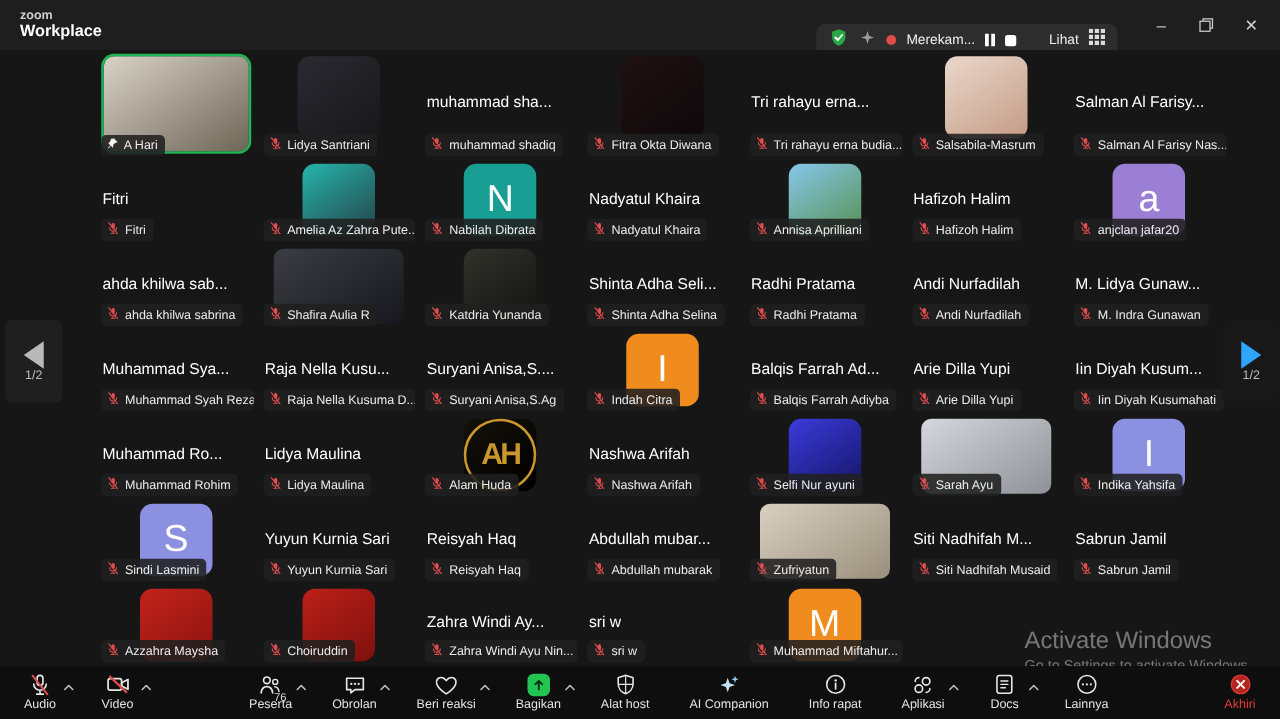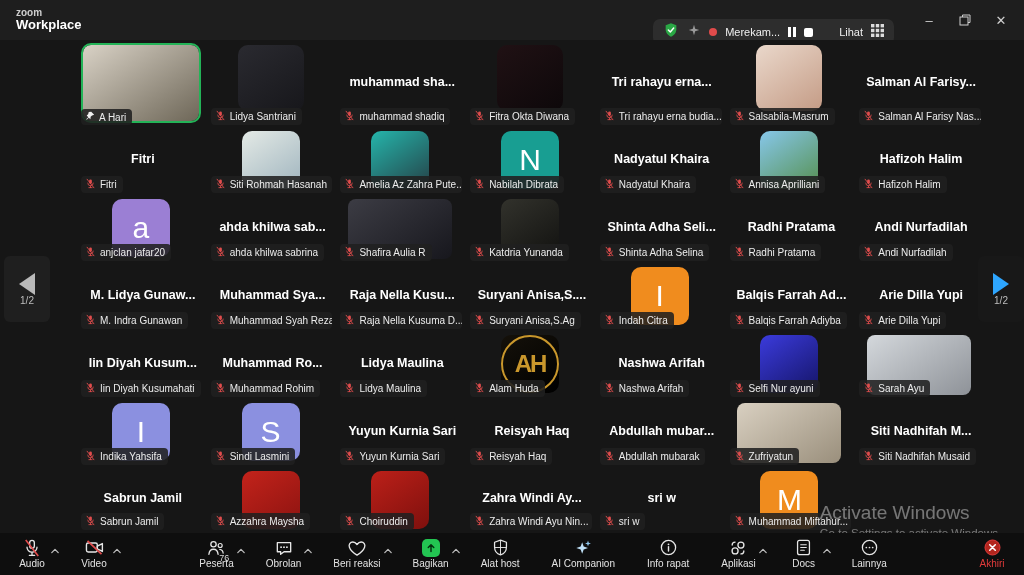--- a/index.html
+++ b/index.html
@@ -24,21 +24,21 @@
   .pill-sep { width:10px; }
   .win-btn { width:30px; height:30px; display:flex; align-items:center; justify-content:center;
     color:#cfcfcf; font-size:13px; }
 
   
   .stage { position:absolute; top:40px; left:0; right:0; bottom:42px; background:#161616; overflow:hidden; }
   .grid { position:absolute; top:2px; left:76px; width:908px; height:491px;
     display:grid; grid-template-columns:repeat(7,1fr); grid-template-rows:86px repeat(5,68px) 1fr; }
   .cell { position:relative; overflow:visible; }
   .center-name { position:absolute; left:6px; right:2px; top:50%; transform:translateY(-72%);
-    text-align:center; font-weight:bold; font-size:12.5px; color:#fff; white-space:nowrap;
+    font-weight:normal; font-size:12.5px; color:#fff; white-space:nowrap;
     overflow:hidden; }
   .media { position:absolute; left:50%; transform:translateX(-50%); top:3px; border-radius:10px; }
   .avatar { width:58px; height:58px; }
   .r1 .avatar { width:66px; height:66px; }
   .letter { width:58px; height:58px; display:flex; align-items:center; justify-content:center;
     font-size:30px; color:#fff; }
   .video { width:104px; height:60px; border-radius:8px; }
   .r1 .video { width:116px; height:76px; }
   .video.speaking { outline:2px solid #23b357; outline-offset:0; }
   .monogram { display:flex; align-items:center; justify-content:center; border-radius:50%;
@@ -220,31 +220,20 @@
           <span class="name-pill">
             <span><svg width="11" height="11" viewBox="0 0 24 24">
                 <rect x="9" y="3" width="6" height="10" rx="3" fill="#e14d4d"></rect>
                 <path d="M6 11a6 6 0 0 0 12 0M12 17v4M8.5 21h7" stroke="#e14d4d" stroke-width="1.8" fill="none" stroke-linecap="round"></path>
                 <line x1="4" y1="2" x2="20" y2="22" stroke="#e14d4d" stroke-width="2"></line>
               </svg></span>
             <span>Fitri</span>
           </span>
         </div>
         <div class="cell">
-          <div class="media avatar" style="background: linear-gradient(145deg, rgb(228, 234, 230), rgb(159, 180, 190));"></div>
-          <span class="name-pill">
-            <span><svg width="11" height="11" viewBox="0 0 24 24">
-                <rect x="9" y="3" width="6" height="10" rx="3" fill="#e14d4d"></rect>
-                <path d="M6 11a6 6 0 0 0 12 0M12 17v4M8.5 21h7" stroke="#e14d4d" stroke-width="1.8" fill="none" stroke-linecap="round"></path>
-                <line x1="4" y1="2" x2="20" y2="22" stroke="#e14d4d" stroke-width="2"></line>
-              </svg></span>
-            <span>Siti Rohmah Hasanah</span>
-          </span>
-        </div>
-        <div class="cell">
           <div class="media avatar" style="background: linear-gradient(145deg, rgb(37, 181, 171), rgb(37, 64, 70));"></div>
           <span class="name-pill">
             <span><svg width="11" height="11" viewBox="0 0 24 24">
                 <rect x="9" y="3" width="6" height="10" rx="3" fill="#e14d4d"></rect>
                 <path d="M6 11a6 6 0 0 0 12 0M12 17v4M8.5 21h7" stroke="#e14d4d" stroke-width="1.8" fill="none" stroke-linecap="round"></path>
                 <line x1="4" y1="2" x2="20" y2="22" stroke="#e14d4d" stroke-width="2"></line>
               </svg></span>
             <span>Amelia Az Zahra Pute...</span>
           </span>
         </div>

